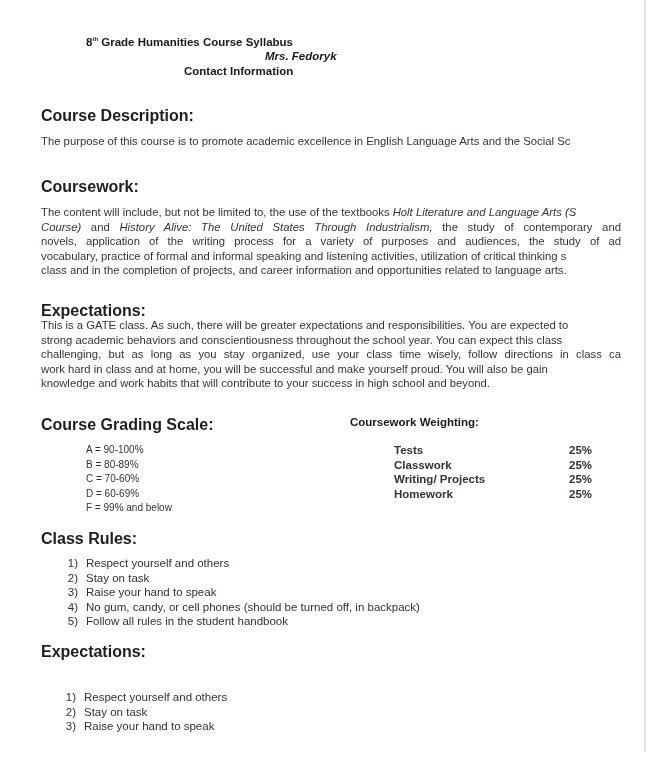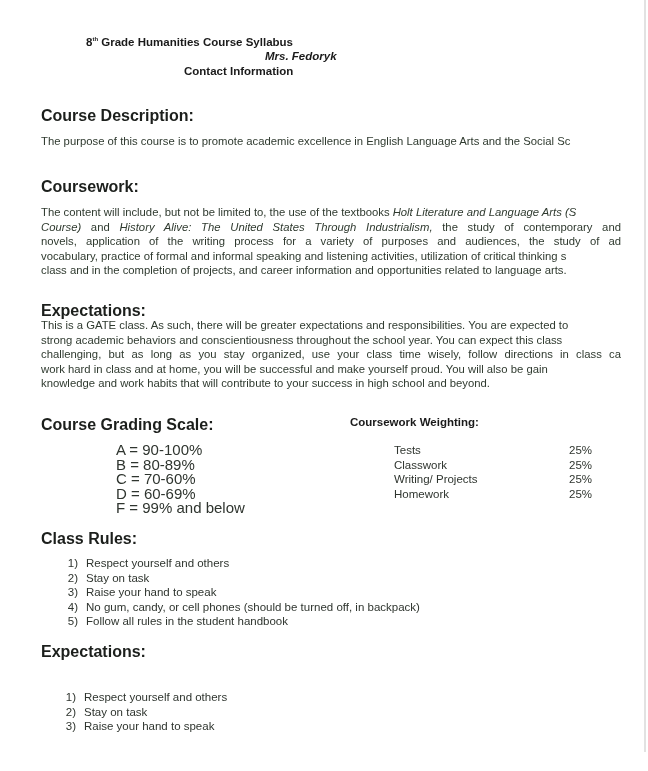--- a/index.html
+++ b/index.html
@@ -22,23 +22,23 @@
       font-size: 11.3px; line-height: 14.5px; color: #2f3a2f;
     }
     .para .line { display: block; white-space: nowrap; overflow: hidden; width: 580px; }
     .para .line.just { text-align: justify; text-align-last: justify; }
     .para i { font-style: italic; margin-top: 32px; }
     .list {
       position: absolute; font-size: 11.5px; line-height: 14.5px; color: #2f352f;
     }
     .list .row { display: flex; white-space: nowrap; }
     .list .num { width: 23px; text-align: right; padding-right: 8px; }
-    .grade { position: absolute; left: 86px; top: 443px; font-size: 15px; line-height: 14.5px; color: #2f352f; margin-left: 30px; }
+    .grade { position: absolute; left: 86px; top: 443px; font-size: 10px; line-height: 14.5px; color: #2f352f; }
     .weights { position: absolute; left: 394px; top: 443px; font-size: 11.5px; line-height: 14.5px; color: #2f352f; }
-    .weights .row { display: flex; }
+    .weights .row { display: flex; font-weight: bold; }
     .weights .lbl { width: 175px; }
   </style>
 </head>
 <body>
 
 <div class="page-edge"></div>
 
 <div class="abs hdr title" style="left:86px; top:36px;"><span>8</span><sup>th</sup><span> Grade Humanities Course Syllabus</span></div>
 <div class="abs hdr" style="left:265px; top:50px;font-style:italic;">Mrs. Fedoryk</div>
 <div class="abs hdr" style="left:184px; top:65px;">Contact Information</div>

